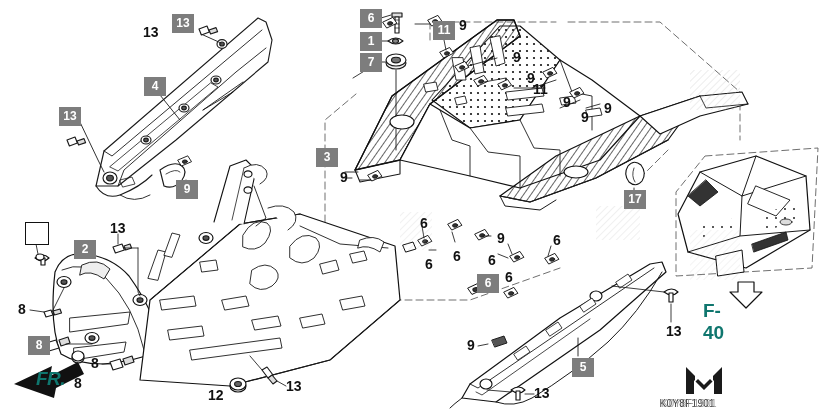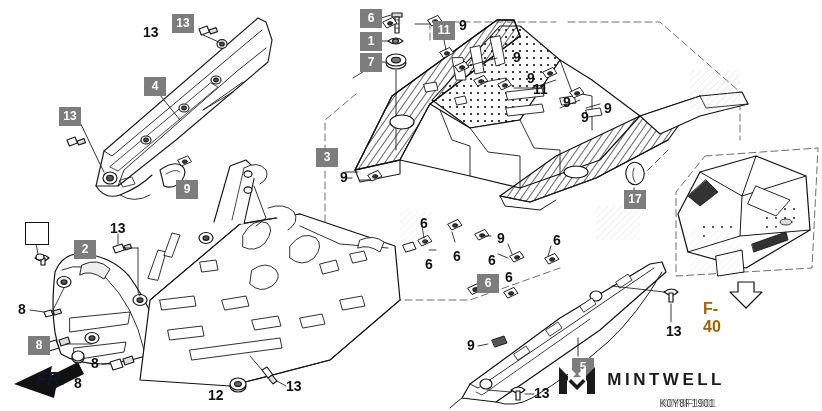--- a/index.html
+++ b/index.html
@@ -10,22 +10,22 @@
   
   .badge{position:absolute;width:22px;height:19px;background:#7d7d7d;color:#fff;
          font-size:12px;font-weight:bold;line-height:19px;text-align:center;
          font-family:"Liberation Sans",sans-serif;letter-spacing:0;}
   .badge.empty{background:#ffffff;border:1.5px solid #111;width:22px;height:21px;}
   
   .num{position:absolute;color:#111;font-size:14px;font-weight:bold;
        font-family:"Liberation Sans",sans-serif;line-height:14px;white-space:nowrap;}
 
   .fr-label{position:absolute;font-size:19px;font-weight:bold;font-style:italic;
-            color:#0f172a;font-family:"Liberation Sans",sans-serif;letter-spacing:-0.5px;}
-  .f40-label{position:absolute;font-size:16px;font-weight:bold;color:#a16207;
+            color:#0f766e;font-family:"Liberation Sans",sans-serif;letter-spacing:-0.5px;}
+  .f40-label{position:absolute;font-size:19px;font-weight:bold;color:#0f766e;
              font-family:"Liberation Sans",sans-serif;}
 
   .brand{position:absolute;right:8px;bottom:14px;display:flex;align-items:center;gap:9px;}
   .brand-name{font-size:17px;font-weight:bold;letter-spacing:3.5px;color:#1a1a1a;
               font-family:"Liberation Sans",sans-serif;}
   .partno{position:absolute;right:18px;bottom:2px;font-size:10px;color:#3a3a3a;
           font-family:Liberation Sans, sans-serif;letter-spacing:.3px;}
   .partno .wm{position:absolute;left:2px;top:0;color:#8a8a8a;opacity:.85;}
 </style>
 </head>
@@ -470,20 +470,19 @@
 
   <div class="fr-label" style="left:36px;top:368px;">FR.</div>
   <div class="f40-label" style="left:703px;top:300px;">F-40</div>
 
   <div class="brand">
     <svg width="42" height="34" viewBox="0 0 42 34">
       <path d="M3 31 L3 4 L21 22 L39 4 L39 31 L31 31 L31 17 L21 27 L11 17 L11 31 Z" fill="#1a1a1a"></path>
       <path d="M12 3 L20 11 L12 19 Z" fill="#fff"></path>
       <path d="M30 3 L22 11 L30 19 Z" fill="#fff"></path>
     </svg>
-    <span class="brand-name">MINTWELL</span>
   </div>
   <div class="partno">
     <span class="wm">K0Y8F1901</span>
     <span>K0Y8F1901</span>
   </div>
 
 </div>
 
 </body></html>

